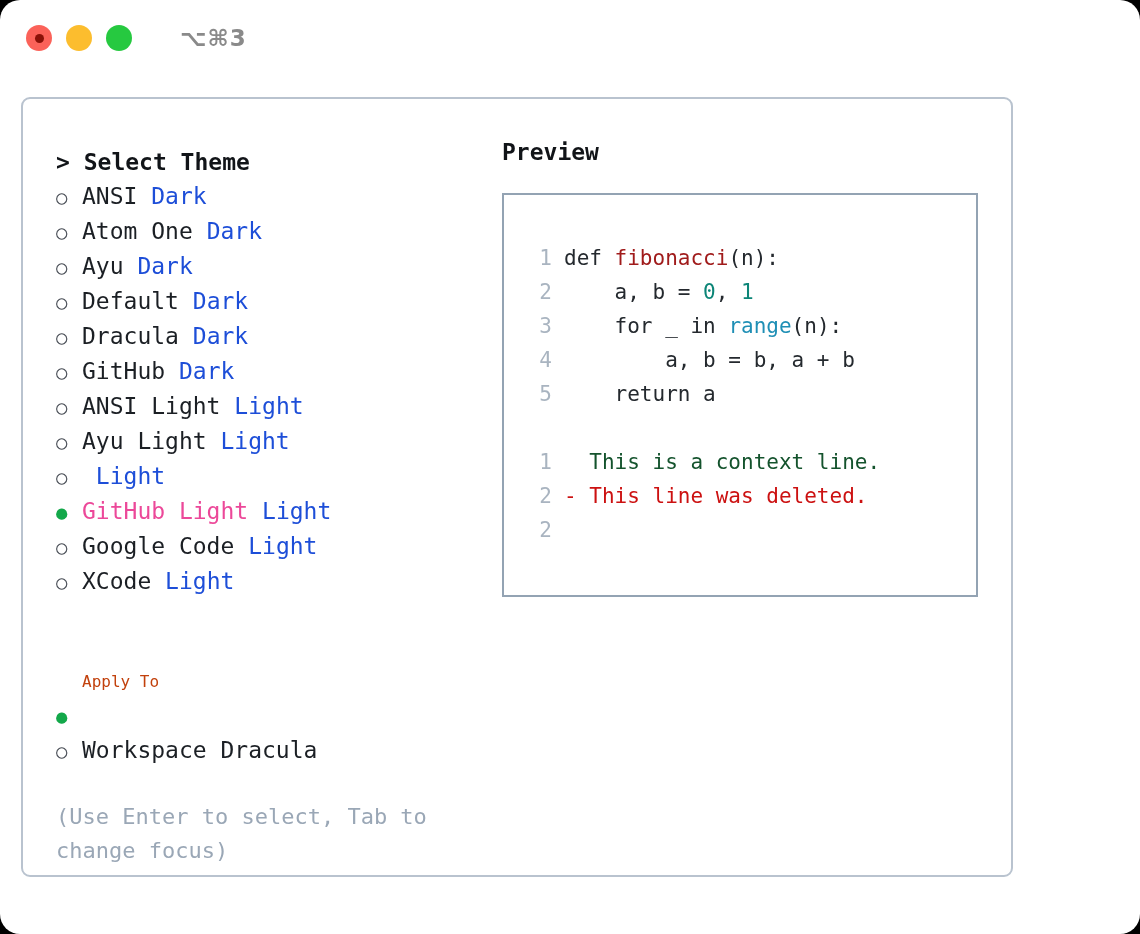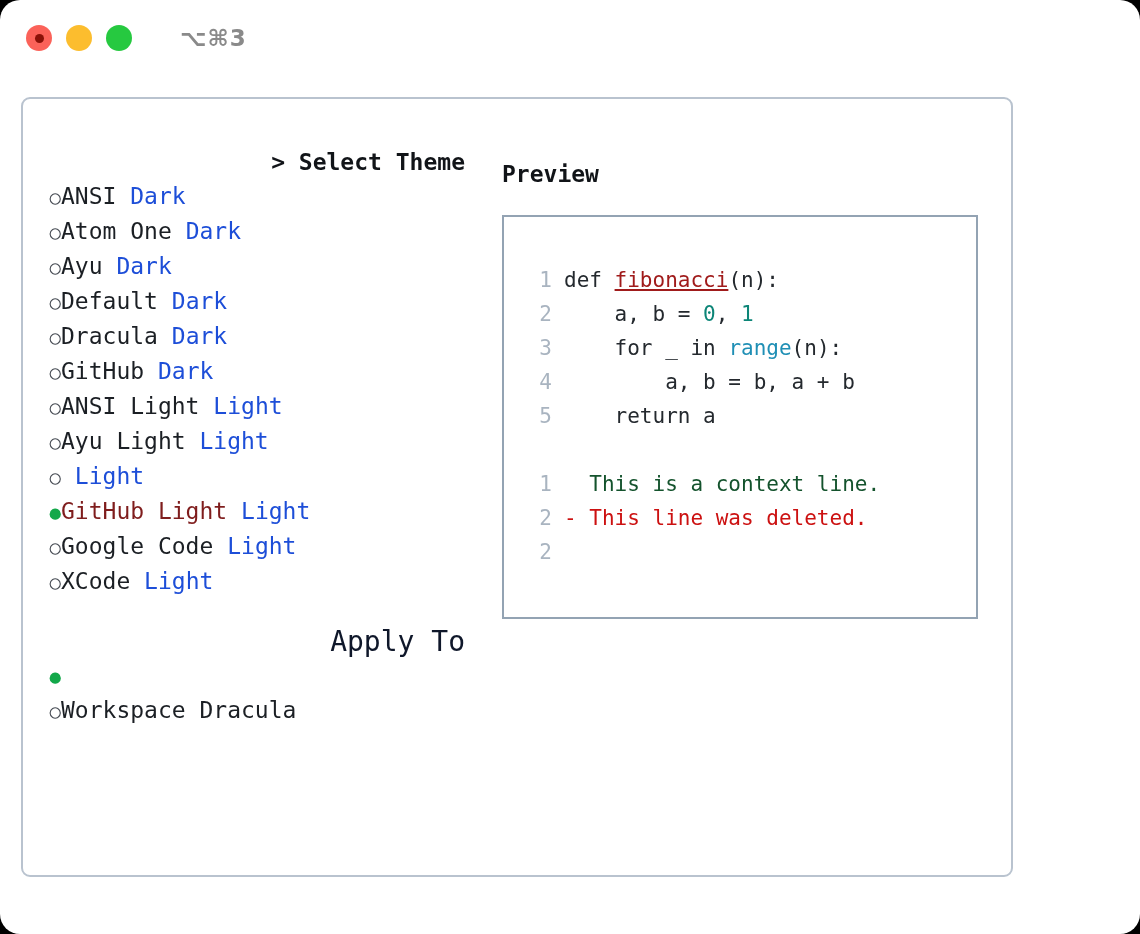--- a/index.html
+++ b/index.html
@@ -83,24 +83,23 @@
 
   .panel-inner {
     position: relative;
     width: 100%;
     height: 100%;
   }
 
   
   .left-col {
     position: absolute;
-    left: 12px;
+    left: 33px;
     top: 46px;
     width: 430px;
-    text-align: right;
   }
 
   .section-title {
     font-size: 23px;
     color: #111418;
     line-height: 34px;
     white-space: pre;
   }
   .section-title.bold { font-weight: 700; }
 
@@ -113,46 +112,47 @@
   }
   .marker {
     display: inline-block;
     width: 26px;
     flex: 0 0 26px;
     color: #4a4f57;
     font-size: 19px;
   }
   .marker.on { color: #13a84a; }
   .opt-name  { color: #1b1f24; }
-  .opt-row.selected .opt-name { color: #7f1d1d; }
+  .opt-row.selected .opt-name { color: #ec4899; }
   .opt-tag   { color: #1d4ed8; }
 
   .spacer-block { height: 26px; }
 
   .apply-title {
-    font-size: 28px;
-    color: #0f172a;
+    font-size: 16px;
+    color: #c2410c;
     line-height: 34px;
     padding-left: 26px;
     white-space: pre;
+    margin-top: 40px;
   }
 
   .hint {
     margin-top: 32px;
     font-size: 22px;
     line-height: 34px;
     color: #9aa7b6;
     width: 400px;
   }
 
   
   .right-col {
     position: absolute;
     left: 479px;
-    top: 58px;
+    top: 36px;
     width: 490px;
   }
 
   .preview-title {
     font-size: 23px;
     font-weight: 700;
     color: #111418;
     line-height: 34px;
   }
 
@@ -173,21 +173,21 @@
     white-space: pre;
   }
   .lnum {
     flex: 0 0 34px;
     text-align: right;
     color: #a9b4c0;
     margin-right: 12px;
   }
   .ctext { color: #24292e; }
 
-  .tok-fn    { color: #a01b1b; text-decoration: underline; }
+  .tok-fn    { color: #a01b1b; }
   .tok-num   { color: #0c8577; }
   .tok-call  { color: #1f8fb5; }
   .tok-ctx   { color: #14532d; }
   .tok-del   { color: #cc1111; }
   .tok-add   { color: #00bb22; }
 
   .code-gap { height: 34px; }
 </style>
 </head>
 <body>
@@ -229,20 +229,21 @@
 
         <div class="spacer-block"></div>
 
         <div class="apply-title">Apply To</div>
 
         <div id="apply-list">
             <div class="opt-row selected"><span class="marker on">●</span></div>
             <div class="opt-row"><span class="marker">○</span><span class="opt-name">Workspace Dracula</span></div>
           </div>
 
+        <div class="hint">(Use Enter to select, Tab to change focus)</div>
       </div>
 
       <div class="right-col">
         <div class="preview-title">Preview</div>
 
         <div class="code-box">
           <div id="code-lines">
               <div class="code-line"><span class="lnum">1</span><span class="ctext">def </span><span class="tok-fn">fibonacci</span><span class="ctext">(n):</span></div>
               <div class="code-line"><span class="lnum">2</span><span class="ctext">    a, b = </span><span class="tok-num">0</span><span class="ctext">, </span><span class="tok-num">1</span></div>
               <div class="code-line"><span class="lnum">3</span><span class="ctext">    for _ in </span><span class="tok-call">range</span><span class="ctext">(n):</span></div>

